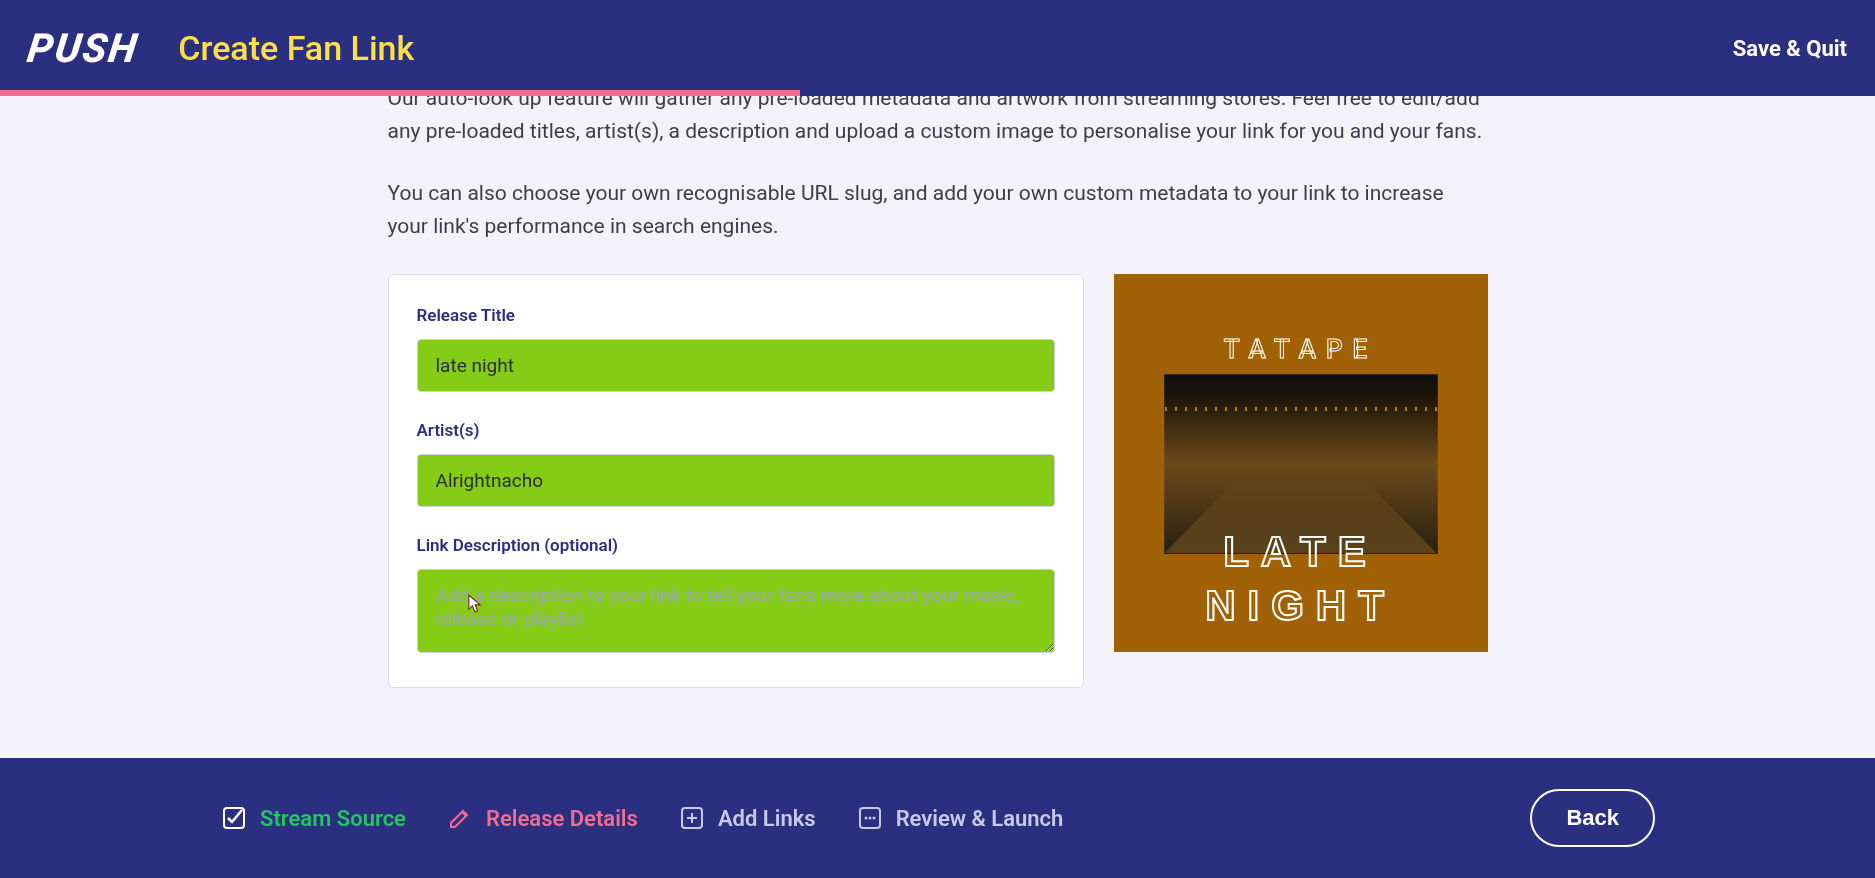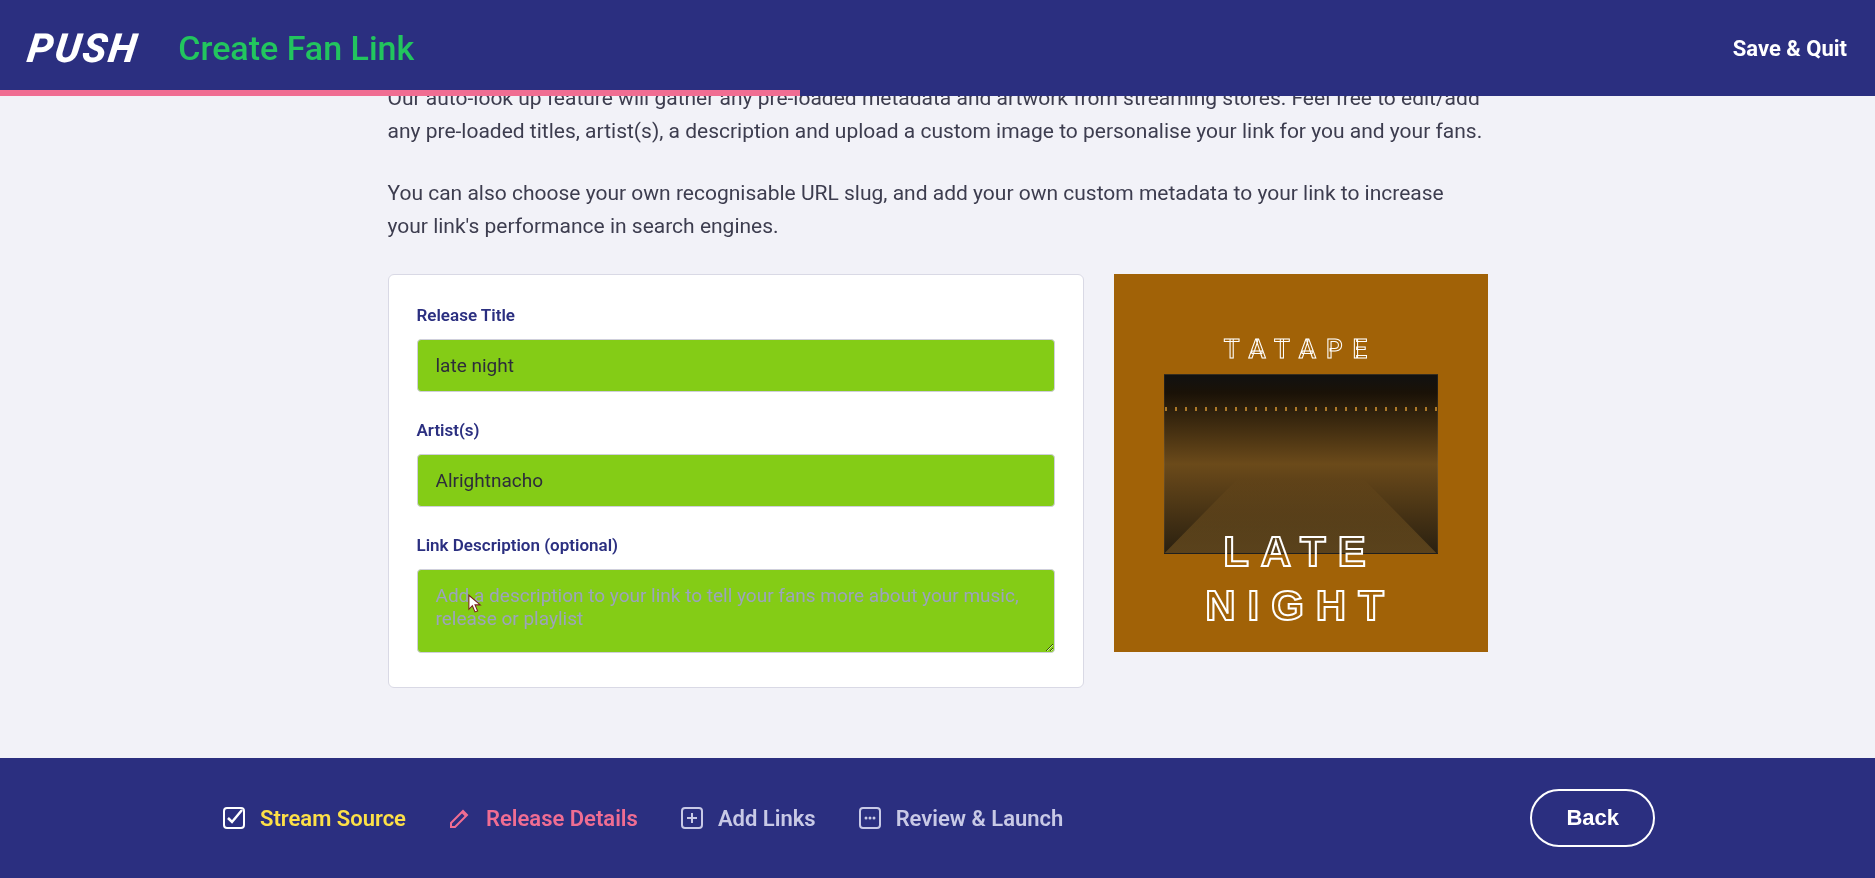--- a/index.html
+++ b/index.html
@@ -24,21 +24,21 @@
     .logo {
       color: #fff;
       font-weight: 800;
       font-style: italic;
       font-size: 40px;
       letter-spacing: 2px;
       transform: skewX(-8deg);
       margin-right: 40px;
     }
     .page-title {
-      color: #22c55e;
+      color: #fde047;
       font-size: 34px;
       font-weight: 500;
     }
     .save-quit {
       margin-left: auto;
       color: #fff;
       font-size: 22px;
       font-weight: 700;
       cursor: pointer;
     }
@@ -194,21 +194,21 @@
     }
     .step {
       display: flex;
       align-items: center;
       gap: 12px;
       color: #c8c9e6;
       font-size: 22px;
       font-weight: 600;
       cursor: pointer;
     }
-    .step.done { color: #fde047; }
+    .step.done { color: #22c55e; }
     .step.active { color: #f06d92; }
     .step-icon {
       width: 28px;
       height: 28px;
       display: inline-flex;
       align-items: center;
       justify-content: center;
     }
     .footer-actions {
       margin-left: auto;

